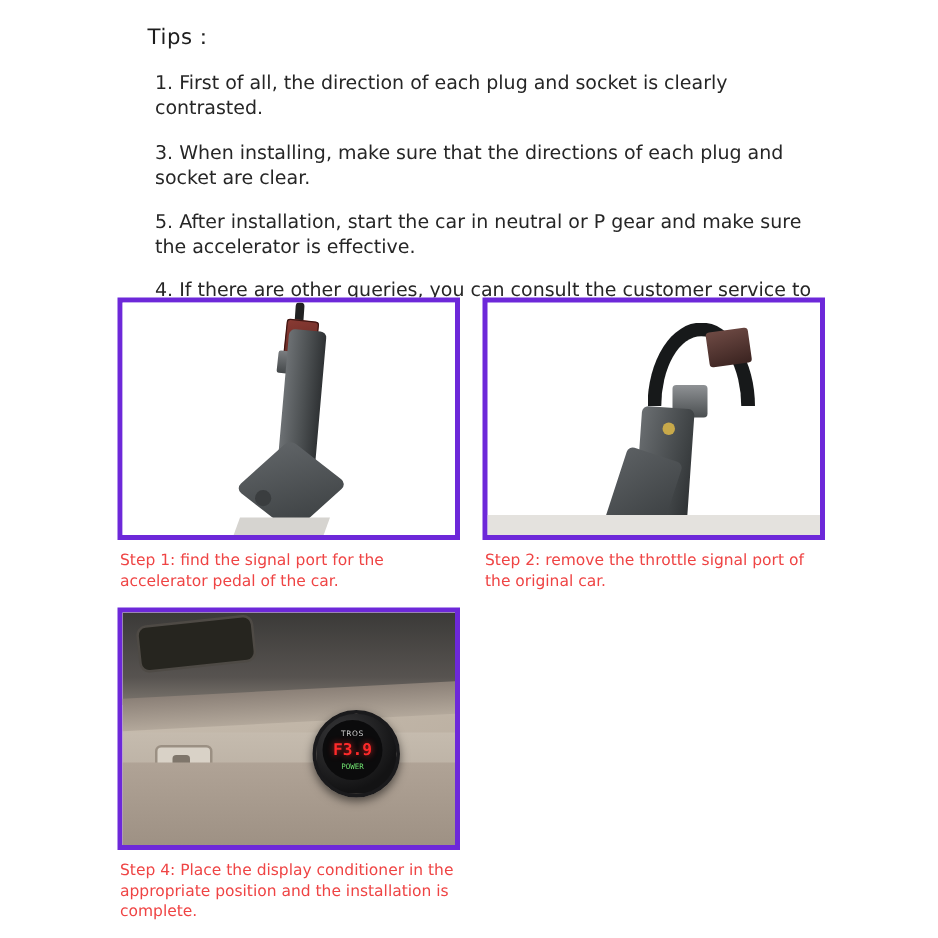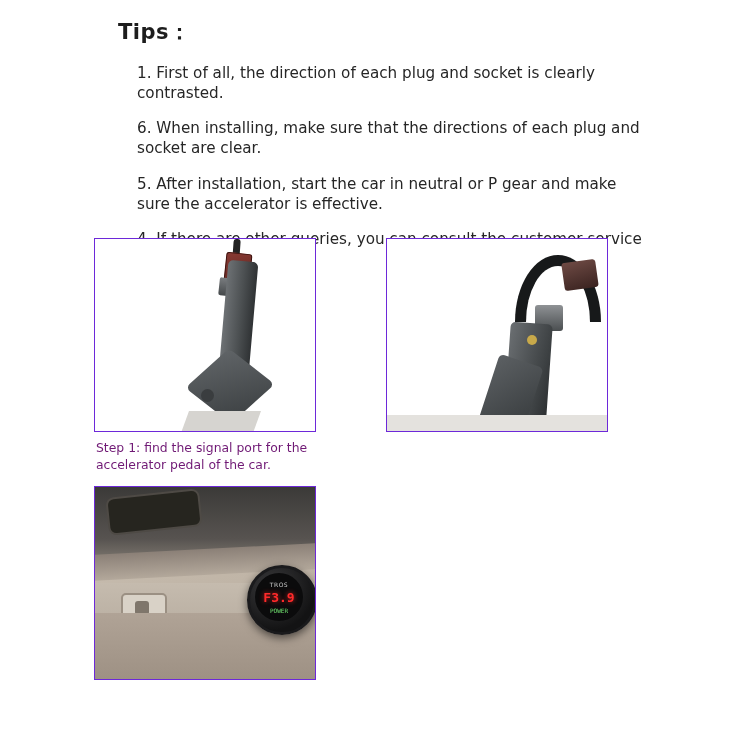--- a/index.html
+++ b/index.html
@@ -15,28 +15,28 @@
     overflow: hidden;
   }
   .page {
     position: relative;
     width: 750px;
     height: 750px;
     box-sizing: border-box;
     padding: 18px 88px 0 118px;
   }
   .tips-title {
-    font-size: 21px;
-    font-weight: 700;
+    font-size: 17px;
+    font-weight: 400;
     color: #1d1d1d;
     margin: 0 0 10px 0;
     letter-spacing: 0.5px;
   }
   .tips-list {
-    margin: 17px;
+    margin: 4px;
     padding: 0;
   }
   .tip-item {
     font-size: 15.2px;
     line-height: 1.32;
     color: #262626;
     margin-bottom: 9px;
     padding-left: 2px;
   }
   .steps-grid {
@@ -46,32 +46,32 @@
     width: 566px;
   }
   .steps-row {
     display: flex;
     gap: 18px;
   }
   .step-cell {
     width: 274px;
   }
   .photo {
-    width: 222px;
+    width: 274px;
     height: 194px;
-    border: 1px solid #6d28d9;
+    border: 4px solid #6d28d9;
     box-sizing: border-box;
     position: relative;
     overflow: hidden;
     background: #ffffff;
   }
   .caption {
     font-size: 12.4px;
     line-height: 1.33;
-    color: #701a75;
+    color: #ef4444;
     margin: 8px 2px 12px 2px;
     min-height: 34px;
   }
 
   
   .p1-bg {
     position: absolute; inset: 0;
     background: #ffffff;
   }
   .p1-arm {
@@ -359,21 +359,21 @@
 </style>
 </head>
 <body>
 
 <div class="page">
 
   <h1 class="tips-title">Tips：</h1>
 
   <div class="tips-list">
     <p class="tip-item">1. First of all, the direction of each plug and socket is clearly contrasted.</p>
-    <p class="tip-item">6. When installing, make sure that the directions of each plug and socket are clear.</p>
+    <p class="tip-item">3. When installing, make sure that the directions of each plug and socket are clear.</p>
     <p class="tip-item">5. After installation, start the car in neutral or P gear and make sure the accelerator is effective.</p>
     <p class="tip-item">4. If there are other queries, you can consult the customer service to solve.</p>
   </div>
 
   <div class="steps-grid">
 
     <div class="steps-row">
 
       <div class="step-cell">
         <div class="photo">
@@ -392,20 +392,21 @@
       <div class="step-cell">
         <div class="photo">
           <div class="p2-hose"></div>
           <div class="p2-plug"></div>
           <div class="p2-socket"></div>
           <div class="p2-arm"></div>
           <div class="p2-arm2"></div>
           <div class="p2-bright"></div>
           <div class="p2-carpet"></div>
         </div>
+        <div class="caption">Step 2: remove the throttle signal port of the original car.</div>
       </div>
 
     </div>
 
     <div class="steps-row">
 
 
       <div class="step-cell">
         <div class="photo">
           <div class="p4-bg"></div>
@@ -415,18 +416,19 @@
           <div class="p4-panel-edge"></div>
           <div class="p4-switch"></div>
           <div class="p4-switch-dot"></div>
           <div class="p4-lower"></div>
           <div class="p4-device"></div>
           <div class="p4-device-face"></div>
           <div class="p4-device-brand">TROS</div>
           <div class="p4-device-reading">F3.9</div>
           <div class="p4-device-sub">POWER</div>
         </div>
+        <div class="caption">Step 4: Place the display conditioner in the appropriate position and the installation is complete.</div>
       </div>
 
     </div>
 
   </div>
 </div>
 
 </body></html>

